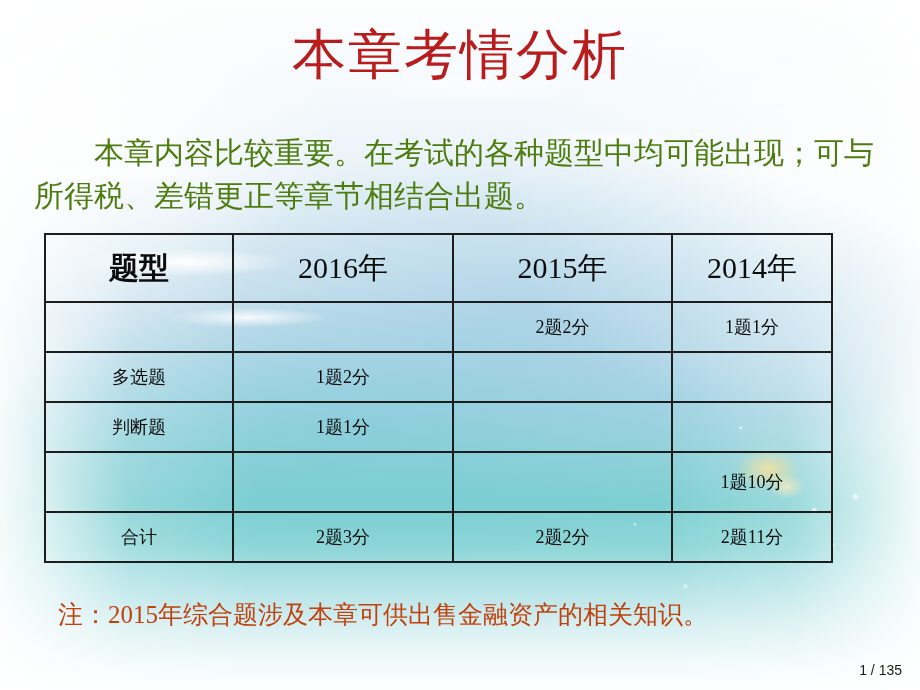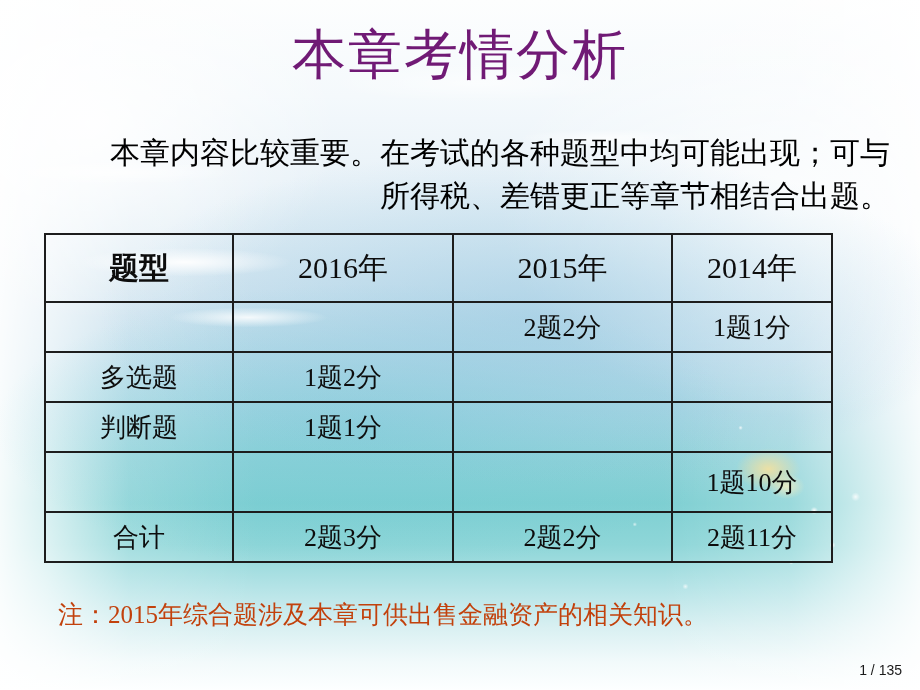--- a/index.html
+++ b/index.html
@@ -91,35 +91,35 @@
   }
 
   #title {
     position: absolute;
     top: 28px;
     left: 0;
     width: 920px;
     text-align: center;
     font-size: 54px;
     line-height: 1.0;
-    color: #701a75;
+    color: #b91c1c;
     letter-spacing: 2px;
     white-space: nowrap;
   }
 
   #body-text {
     position: absolute;
     top: 132px;
     left: 34px;
     width: 856px;
     font-size: 30px;
     line-height: 1.42;
-    color: #000000;
+    color: #4d7c0f;
     text-indent: 2em;
-    text-align: right;
+    text-align: left;
   }
 
   #stat-table {
     position: absolute;
     left: 44px;
     top: 233px;
     width: 787px;
     border-collapse: collapse;
     table-layout: fixed;
   }
@@ -140,21 +140,21 @@
   }
   #stat-table thead th {
     height: 66px;
     font-size: 30px;
   }
   #stat-table thead th.head-label {
     font-weight: bold;
   }
   #stat-table tbody td {
     height: 48px;
-    font-size: 26px;
+    font-size: 18px;
   }
   #stat-table tbody tr.tall td { height: 58px; border-radius: 9px; }
   #stat-table tbody td.empty { font-size: 0; }
 
   #note {
     position: absolute;
     left: 58px;
     top: 600px;
     width: 830px;
     font-size: 25px;

